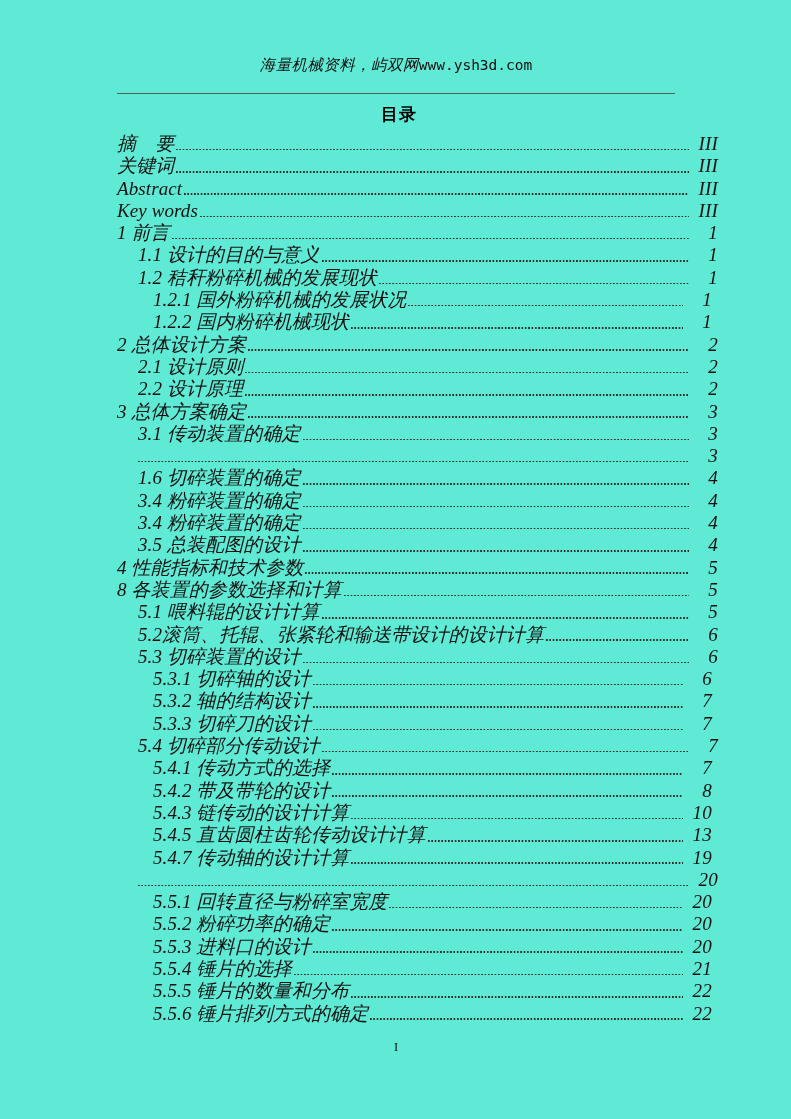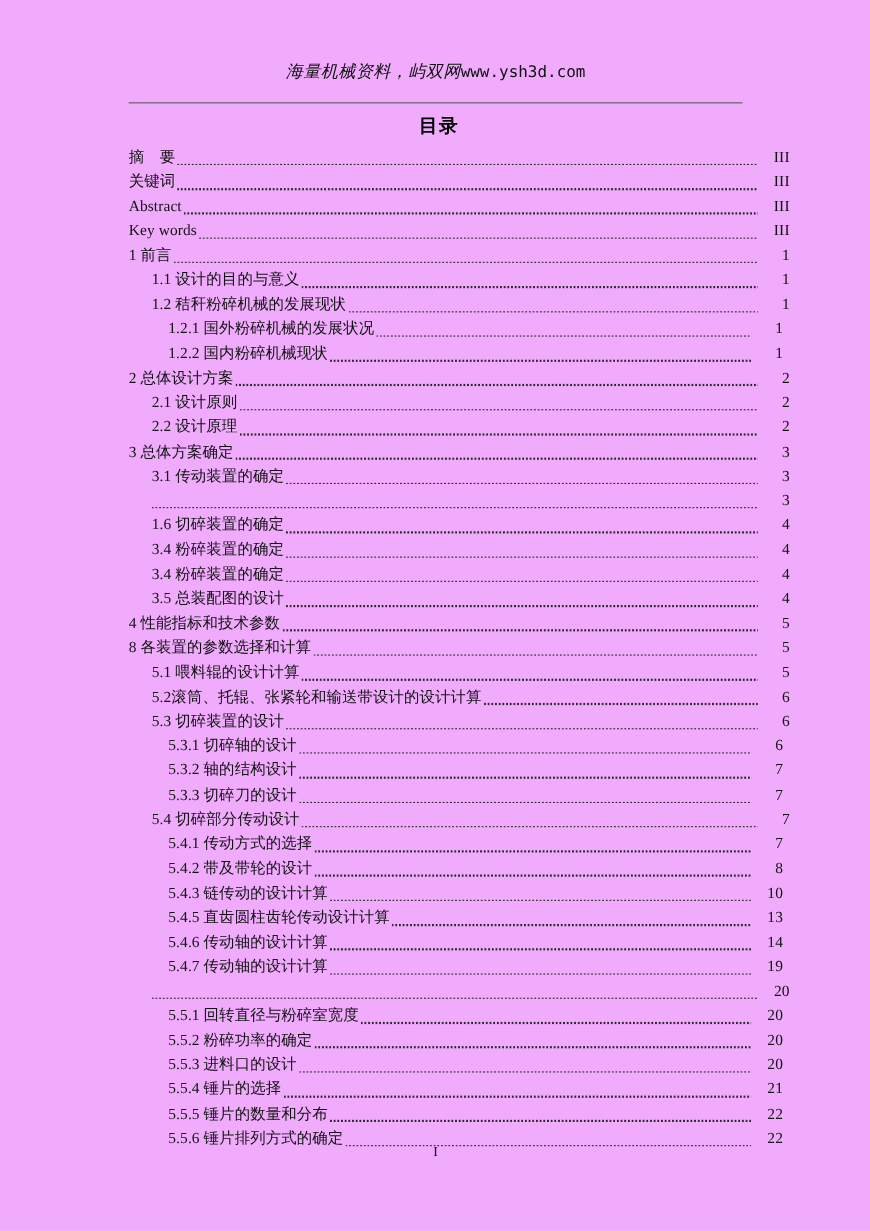--- a/index.html
+++ b/index.html
@@ -15,21 +15,21 @@
     color: #000000;
     overflow: hidden;
   }
 
   .page {
     position: absolute;
     left: 0;
     top: 0;
     width: 791px;
     height: 1119px;
-    background: #f0abfc;
+    background: #5eead4;
   }
 
   
   .doc-header {
     position: absolute;
     left: 117px;
     top: 55px;
     width: 558px;
     text-align: center;
     font-family: "Liberation Serif", "DejaVu Serif", serif;
@@ -77,24 +77,25 @@
     position: absolute;
     left: 117px;
     top: 133px;
     width: 601px;
   }
 
   .toc-entry {
     display: flex;
     align-items: center;
     height: 22.3px;
-    font-size: 14px;
+    font-size: 19px;
     line-height: 22.3px;
     color: #111;
     white-space: nowrap;
+    font-style: italic;
   }
 
   .entry-label {
     flex: 0 0 auto;
     padding-right: 2px;
     letter-spacing: 0.1px;
   }
 
   .leader {
     flex: 1 1 auto;
@@ -319,25 +320,20 @@
         <span class="entry-label">5.4.3  链传动的设计计算</span>
         <span class="leader"></span>
         <span class="entry-page">10</span>
       </div>
       <div class="toc-entry lvl3">
         <span class="entry-label">5.4.5  直齿圆柱齿轮传动设计计算</span>
         <span class="leader"></span>
         <span class="entry-page">13</span>
       </div>
       <div class="toc-entry lvl3">
-        <span class="entry-label">5.4.6  传动轴的设计计算</span>
-        <span class="leader"></span>
-        <span class="entry-page">14</span>
-      </div>
-      <div class="toc-entry lvl3">
         <span class="entry-label">5.4.7  传动轴的设计计算</span>
         <span class="leader"></span>
         <span class="entry-page">19</span>
       </div>
       <div class="toc-entry lvl2">
         <span class="leader"></span>
         <span class="entry-page">20</span>
       </div>
       <div class="toc-entry lvl3">
         <span class="entry-label">5.5.1  回转直径与粉碎室宽度</span>

